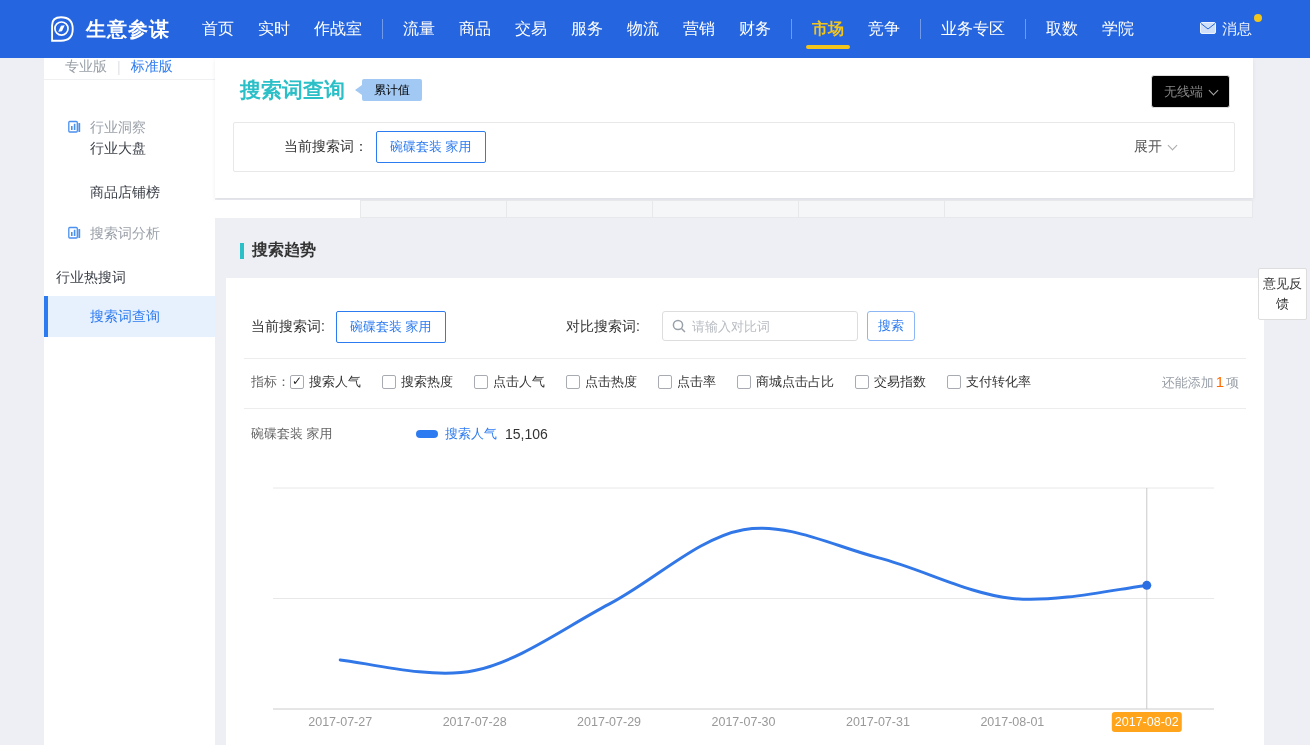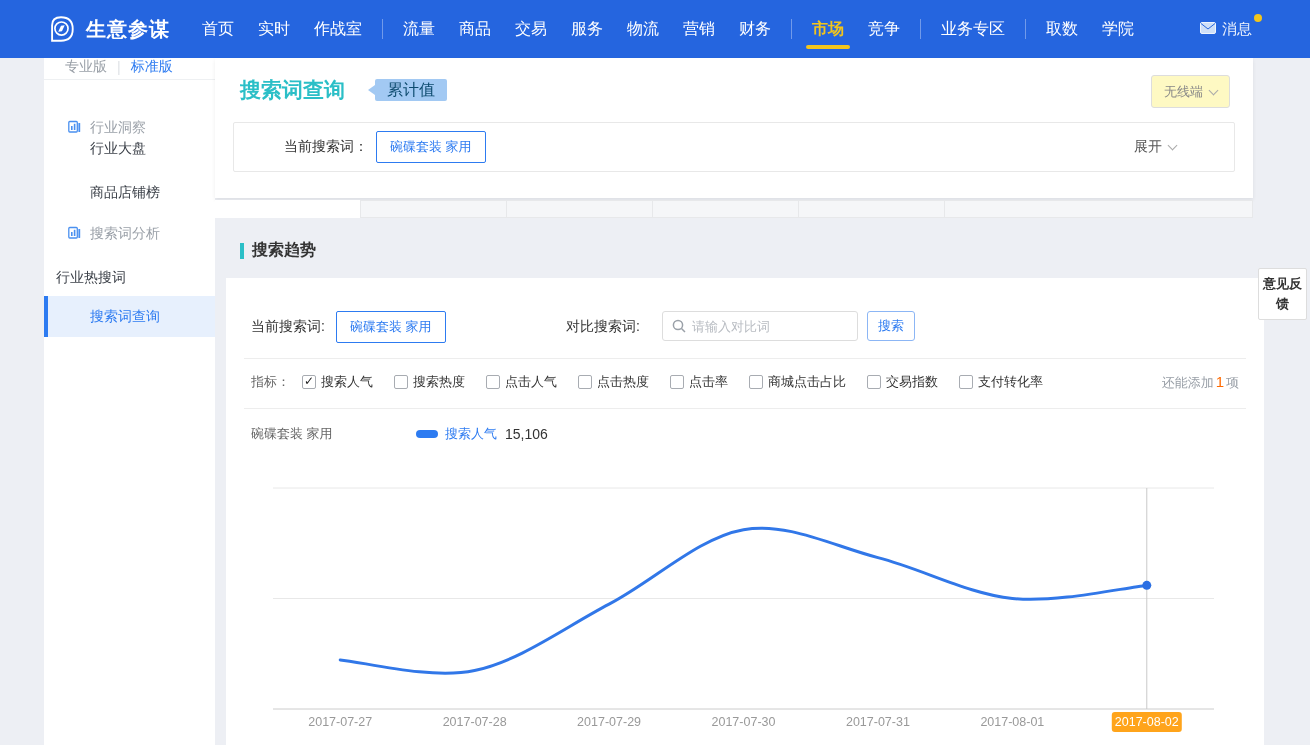--- a/index.html
+++ b/index.html
@@ -43,35 +43,35 @@
   .side-group .group-label { margin-left:9px; }
   .side-item { position:absolute; left:0; right:0; height:22px; line-height:22px; padding-left:46px; font-size:14px; color:#3a3f47; cursor:pointer; }
   .side-item.active {
     height:41px; line-height:41px; background:#e7f0fd; color:#2d7bf1;
     border-left:4px solid #2d7bf1; padding-left:42px;
   }
   
   .panel-top { position:absolute; left:215px; top:58px; width:1038px; height:140px; background:#fff; box-shadow:0 2px 4px rgba(0,0,0,.07); }
   .page-title { position:absolute; left:25px; top:18px; font-size:21px; font-weight:bold; color:#2bbfc7; }
   .title-badge {
-    position:absolute; left:160px; top:21px; height:22px; line-height:22px;
-    background:#a2c9f3; color:#0c4a6e; font-size:16px; padding:0 12px; border-radius:2px;
+    position:absolute; left:147px; top:21px; height:22px; line-height:22px;
+    background:#a2c9f3; color:#000000; font-size:12px; padding:0 12px; border-radius:2px;
   }
   .title-badge::before {
     content:""; position:absolute; left:-7px; top:6px;
     border-top:5px solid transparent; border-bottom:5px solid transparent; border-right:7px solid #a2c9f3;
   }
   .date-group { position:absolute; top:17px; right:23px; display:flex; align-items:stretch; height:33px; }
   .date-box { display:flex; align-items:stretch; border:1px solid #ddd; border-radius:3px; background:#fff; cursor:pointer; }
   .date-text { padding:0 12px; font-size:13px; color:#555; line-height:31px; }
   .cal-seg { width:34px; border-left:1px solid #ddd; display:flex; align-items:center; justify-content:center; }
   .cal-icon { width:17px; height:16px; border:1px solid #9aa0a8; border-radius:2px; position:relative; font-size:8px; color:#9aa0a8; text-align:center; line-height:18px; }
   .cal-icon::before, .cal-icon::after { content:""; position:absolute; top:-4px; width:2px; height:5px; background:#9aa0a8; }
   .cal-icon::before { left:3px; } .cal-icon::after { right:3px; }
-  .select-box { margin-left:14px; border:1px solid #ddd; border-radius:3px; display:flex; align-items:center; padding:0 12px; font-size:13px; color:#888; cursor:pointer; background:#fef9c3; }
+  .select-box { margin-left:14px; border:1px solid #ddd; border-radius:3px; display:flex; align-items:center; padding:0 12px; font-size:13px; color:#888; cursor:pointer; background:#000000; }
   .chev { display:inline-block; width:7px; height:7px; border-right:1px solid #aaa; border-bottom:1px solid #aaa; transform:rotate(45deg); margin-left:7px; margin-top:-3px; }
   .filter-box { position:absolute; left:18px; right:18px; top:64px; height:50px; border:1px solid #e8e8e8; border-radius:2px; display:flex; align-items:center; }
   .filter-label { font-size:14px; color:#333; margin-left:50px; }
   .term-btn {
     margin-left:8px; border:1px solid #2d7bf1; color:#2d7bf1; background:#fff;
     font-size:13px; padding:6px 13px; border-radius:2px; cursor:pointer;
     font-family:inherit;
   }
   .expand-link { position:absolute; right:58px; top:0; bottom:0; display:flex; align-items:center; font-size:14px; color:#555; cursor:pointer; }
   
@@ -92,39 +92,39 @@
   .row1 .term-btn { position:absolute; left:102px; top:0; }
   .lbl-cmp { left:340px; }
   .cmp-input-wrap { position:absolute; left:436px; top:0; width:196px; height:30px; border:1px solid #ddd; border-radius:3px; display:flex; align-items:center; background:#fff; }
   .cmp-input-wrap svg { margin-left:9px; }
   .cmp-input { border:none; outline:none; flex:1; font-size:13px; color:#333; margin-left:6px; width:150px; font-family:inherit; background:transparent; }
   .cmp-input::placeholder { color:#b8bcc2; }
   .search-btn { position:absolute; left:641px; top:0; width:48px; height:30px; border:1px solid #8cb6f5; border-radius:3px; background:#fff; color:#2d7bf1; font-size:13px; cursor:pointer; font-family:inherit; }
   .hline { position:absolute; left:18px; right:18px; height:1px; background:#ededed; }
   .hl1 { top:80px; } .hl2 { top:130px; }
   .row2 { position:absolute; left:25px; right:25px; top:92px; height:24px; display:flex; align-items:center; }
-  .metrics-label { font-size:13px; color:#666; margin-right:12px; }
+  .metrics-label { font-size:13px; color:#666; }
   .metric { display:flex; align-items:center; margin-right:21px; cursor:pointer; }
   .cbox { width:14px; height:14px; border:1px solid #a8acb2; border-radius:2px; background:#fff; position:relative; }
   .metric.checked .cbox::after { content:"\2713"; position:absolute; left:1px; top:-2px; font-size:12px; color:#222; font-weight:bold; }
   .metric .m-label { font-size:13px; color:#333; margin-left:5px; }
   .add-hint { margin-left:auto; font-size:13px; color:#9aa0a8; }
   .add-hint .count { color:#ff6a00; font-size:15px; margin:0 2px; }
   .row3 { position:absolute; left:25px; top:145px; height:22px; display:flex; align-items:center; }
   .legend-term { font-size:13px; color:#666; width:165px; }
   .legend-pill { width:22px; height:8px; border-radius:4px; background:#2d7bf1; margin-right:7px; }
   .legend-series { font-size:13px; color:#2d7bf1; margin-right:8px; }
   .legend-value { font-size:14px; color:#333; }
   .chart-wrap { position:absolute; left:35px; top:202px; width:960px; height:265px; }
   svg text { font-family:"Liberation Sans","DejaVu Sans",sans-serif; }
   
   .feedback {
     position:absolute; right:3px; top:268px; width:49px; background:#fff;
     border:1px solid #ddd; border-radius:2px; padding:5px 0; text-align:center;
-    font-size:13px; color:#333; line-height:20px; cursor:pointer;font-weight:bold;
+    font-size:13px; color:#333; line-height:20px; cursor:pointer;
   }
 </style>
 </head>
 <body>
 
 <div class="navbar">
   <div class="brand">
     <span class="logo">
       <svg width="30" height="30" viewBox="0 0 32 32">
         <path d="M6.5 28.5 L6.5 12 Q6.5 3.5 16 3.5 Q28.5 3.5 28.5 16 Q28.5 28.5 16 28.5 Z" fill="none" stroke="#fff" stroke-width="2"></path>

